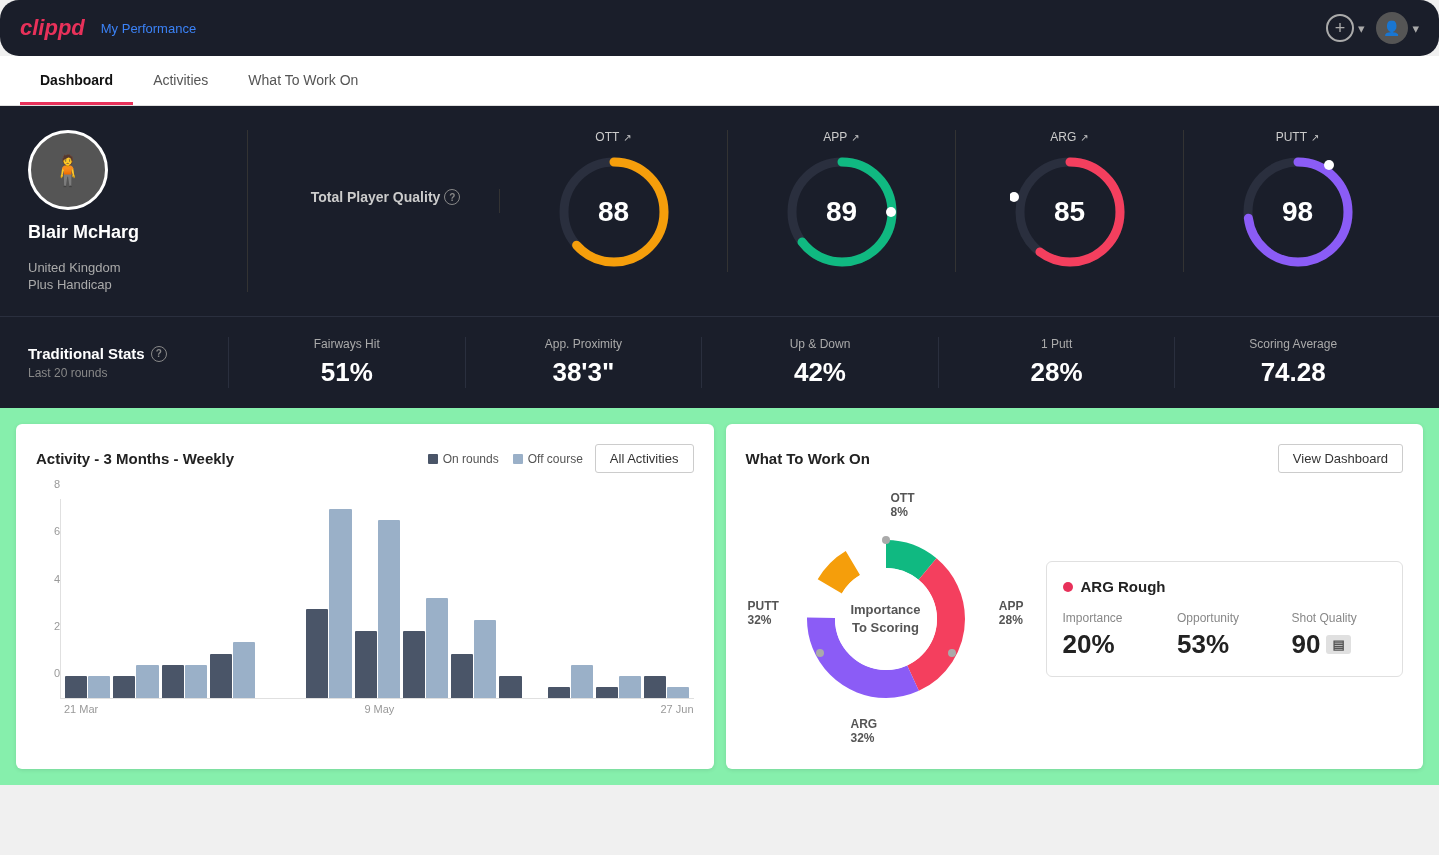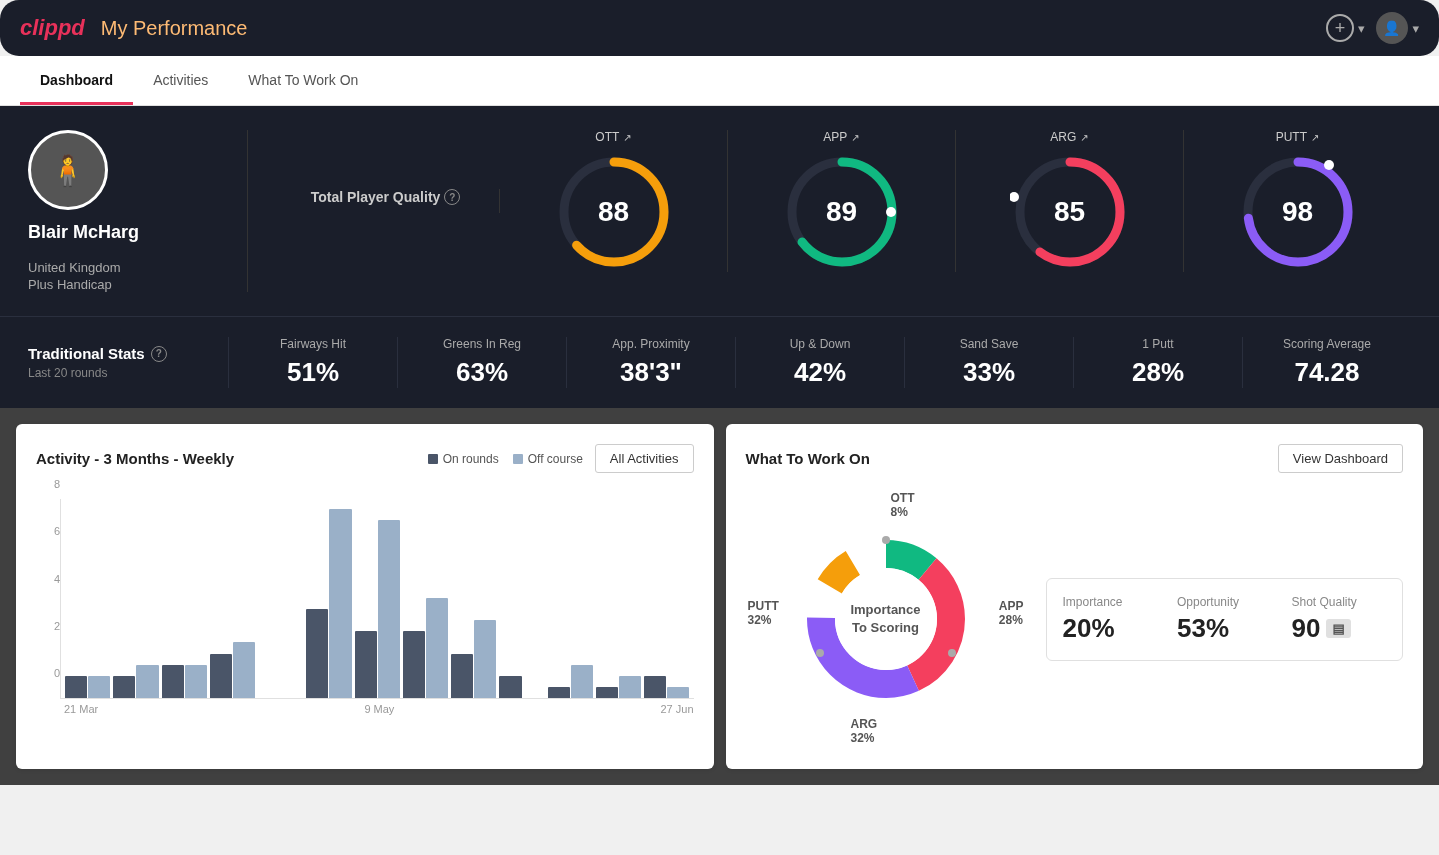--- a/index.html
+++ b/index.html
@@ -10,21 +10,21 @@
       background: #1a1e2a;
       display: flex;
       align-items: center;
       padding: 0 20px;
       height: 56px;
       justify-content: space-between;
       border-radius: 19px;
     }
     .header-left { display: flex; align-items: center; gap: 16px; }
     .logo { color: #e8315a; font-size: 22px; font-weight: 700; font-style: italic; }
-    .header-title { color: #fdba74; font-size: 20px; }
+    .header-title { color: #3b82f6; font-size: 13px; }
     .header-right { display: flex; align-items: center; gap: 12px; }
     .header-icon-btn {
       display: flex; align-items: center; gap: 4px;
       color: #aaa; cursor: pointer; font-size: 13px;
       background: none; border: none;
     }
     .add-circle {
       width: 28px; height: 28px; border-radius: 50%;
       border: 2px solid #aaa;
       display: flex; align-items: center; justify-content: center;
@@ -151,21 +151,21 @@
       padding: 0 10px;
     }
     .stat-label { font-size: 12px; color: #aaa; margin-bottom: 6px; }
     .stat-value { font-size: 26px; font-weight: 600; color: #fff; }
 
     
     .bottom-panels {
       display: flex;
       gap: 12px;
       padding: 16px;
-      background: #404040;
+      background: #86efac;
       min-height: 340px;
     }
     .panel {
       background: #fff;
       border-radius: 6px;
       padding: 20px;
       flex: 1;
       box-shadow: 0 1px 4px rgba(0,0,0,0.1);
     }
 
@@ -412,34 +412,26 @@
       <span>Traditional Stats</span>
       <span class="question-icon">?</span>
     </div>
     <div class="stats-subtitle">Last 20 rounds</div>
   </div>
   <div class="stat-item">
     <div class="stat-label">Fairways Hit</div>
     <div class="stat-value">51%</div>
   </div>
   <div class="stat-item">
-    <div class="stat-label">Greens In Reg</div>
-    <div class="stat-value">63%</div>
-  </div>
-  <div class="stat-item">
     <div class="stat-label">App. Proximity</div>
     <div class="stat-value">38'3"</div>
   </div>
   <div class="stat-item">
     <div class="stat-label">Up &amp; Down</div>
     <div class="stat-value">42%</div>
-  </div>
-  <div class="stat-item">
-    <div class="stat-label">Sand Save</div>
-    <div class="stat-value">33%</div>
   </div>
   <div class="stat-item">
     <div class="stat-label">1 Putt</div>
     <div class="stat-value">28%</div>
   </div>
   <div class="stat-item">
     <div class="stat-label">Scoring Average</div>
     <div class="stat-value">74.28</div>
   </div>
 </div>
@@ -577,20 +569,24 @@
           <div>ARG</div>
           <div>32%</div>
         </div>
         <div style="position:absolute;top:110px;left:2px;font-size:12px;color:#555;font-weight:600;">
           <div>PUTT</div>
           <div>32%</div>
         </div>
       </div>
 
       <div class="info-card">
+        <div class="info-card-title">
+          <div class="red-dot"></div>
+          <span>ARG Rough</span>
+        </div>
         <div class="info-metrics">
           <div class="info-metric">
             <div class="info-metric-label">Importance</div>
             <div class="info-metric-value">20%</div>
           </div>
           <div class="info-metric">
             <div class="info-metric-label">Opportunity</div>
             <div class="info-metric-value">53%</div>
           </div>
           <div class="info-metric">

